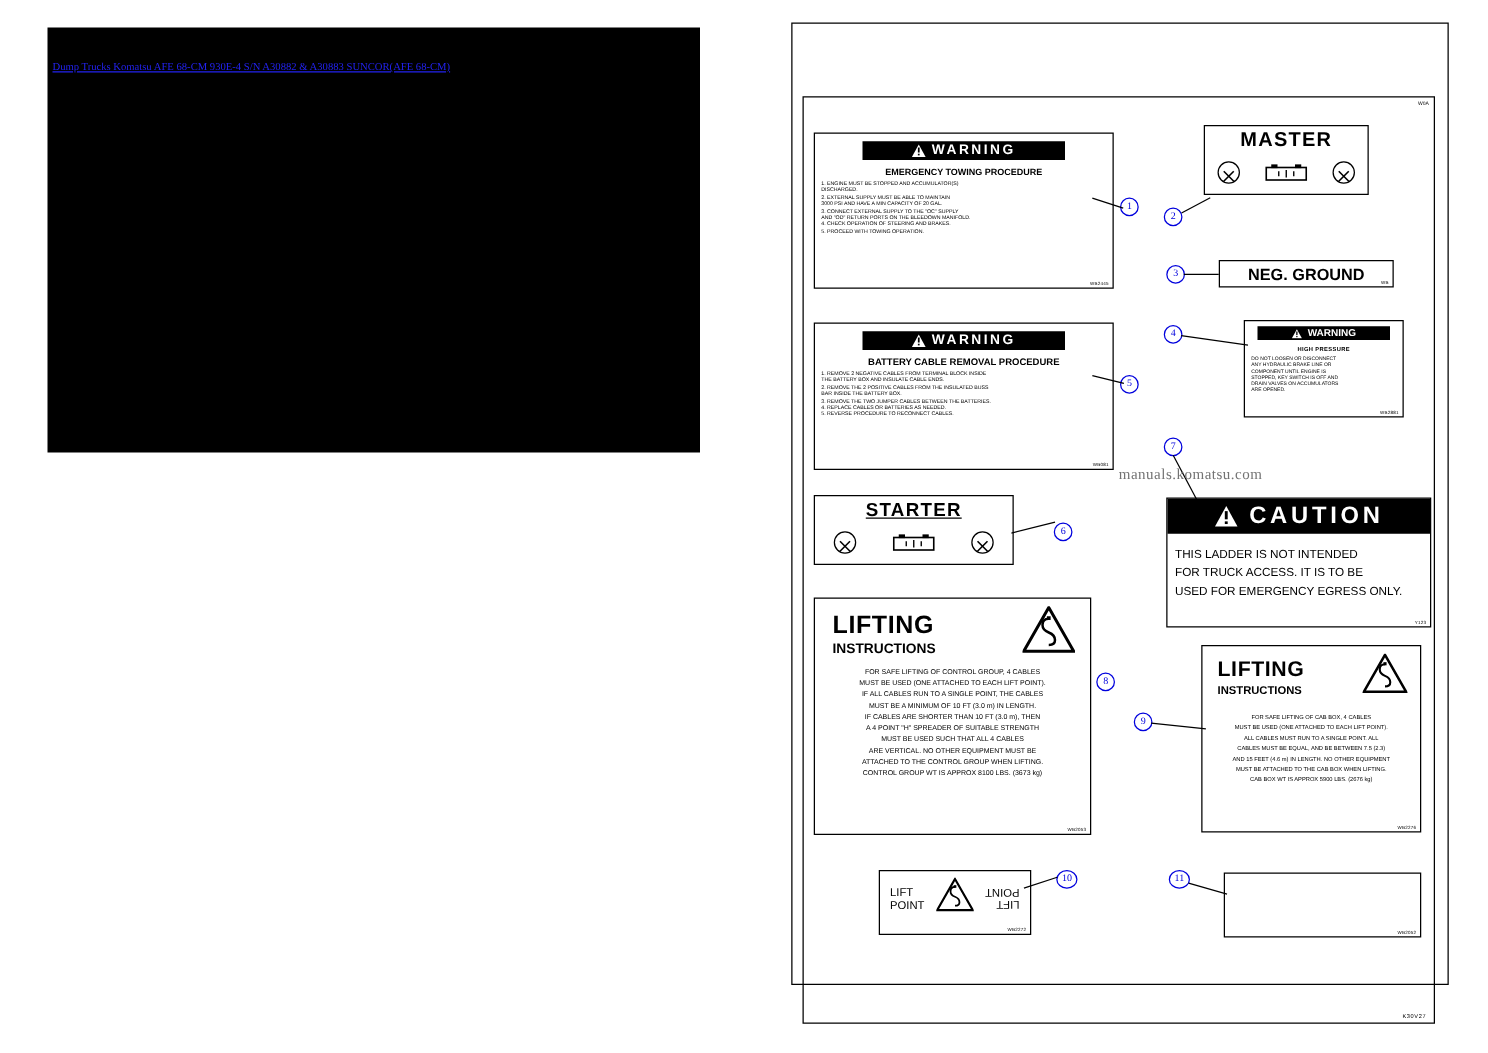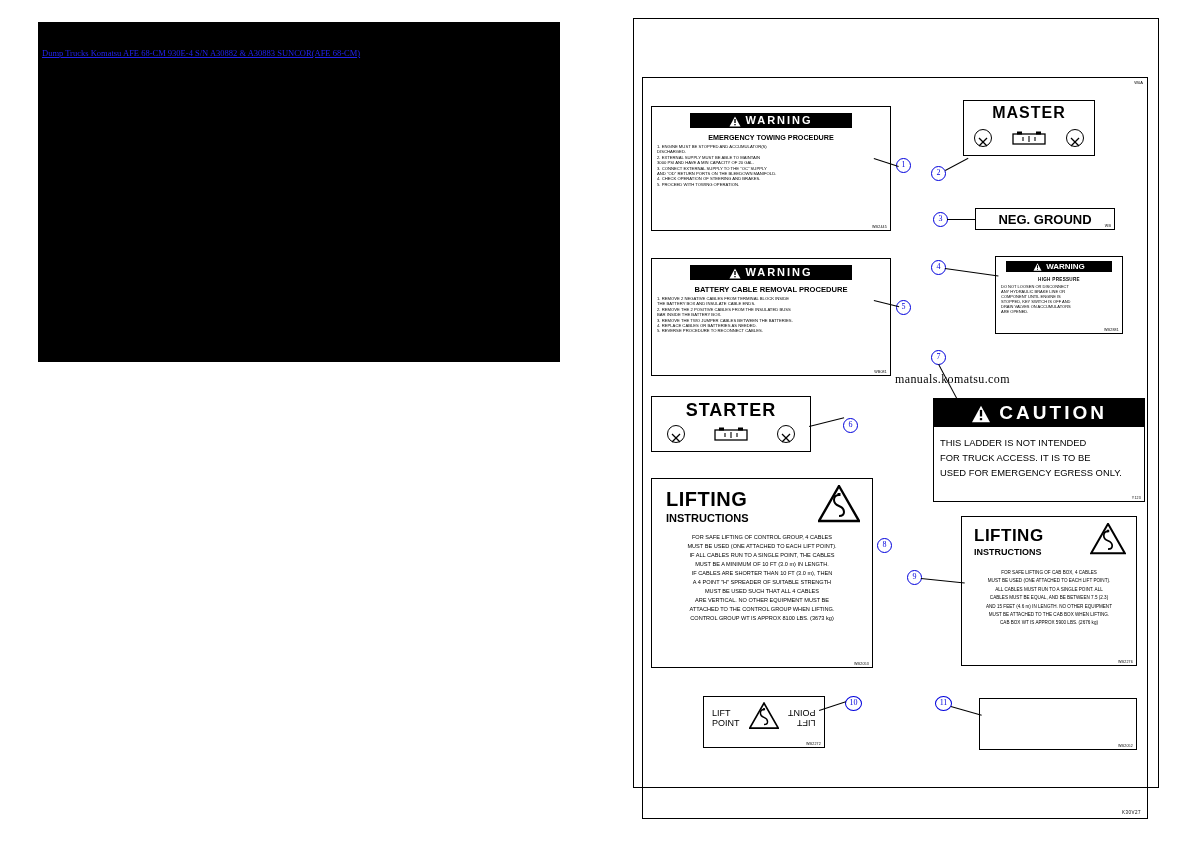--- a/index.html
+++ b/index.html
@@ -38,21 +38,21 @@
   
   .cautionbar{background:#000;color:#fff;text-align:center;font-weight:bold;letter-spacing:3px;}
 
   
   .callout{position:absolute;color:#0000dd;font-size:9px;font-family:"Liberation Serif",serif;}
   .callout .circle{display:inline-block;border:1px solid #0000dd;border-radius:50%;width:13px;height:13px;
         line-height:12px;text-align:center;font-size:8px;}
   .leader{position:absolute;background:#000;height:1px;transform-origin:0 0;}
 
   
-  #watermark{position:absolute;left:895px;top:372px;color:#000000;font-size:12px;font-family:"Liberation Serif",serif;
+  #watermark{position:absolute;left:895px;top:372px;color:#737373;font-size:12px;font-family:"Liberation Serif",serif;
       letter-spacing:.4px;white-space:nowrap;}
 </style>
 </head>
 <body>
 
 <div id="left-panel"></div>
 <a id="doc-title-link" href="#">Dump Trucks Komatsu AFE 68-CM 930E-4 S/N A30882 &amp; A30883 SUNCOR(AFE 68-CM)</a>
 
 <div id="sheet">
   <div id="sheet-inner">
@@ -175,21 +175,21 @@
         <div>5. REVERSE PROCEDURE TO RECONNECT CABLES.</div>
       </div>
       <div class="code">WB081</div>
     </div>
     <div class="callout" style="left:253px;top:222px;">
       <span class="circle">5</span>
     </div>
     <div class="leader" style="left:231px;top:222px;width:26px;transform:rotate(14deg);"></div>
 
     <div class="lbl" style="left:8px;top:318px;width:160px;height:56px;">
-      <div class="ttl" style="margin-top:3px;font-size:18px;letter-spacing:1px;">STARTER</div>
+      <div class="ttl" style="margin-top:3px;font-size:15px;letter-spacing:1px;text-decoration:underline;">STARTER</div>
       <div class="icon-row" style="top:28px;">
         <div class="term">
           <div class="d"><svg width="10" height="10">
                 <line x1="1" y1="1" x2="9" y2="9" stroke="#000" stroke-width="1.3"></line>
                 <line x1="9" y1="1" x2="1" y2="9" stroke="#000" stroke-width="1.3"></line>
               </svg></div>
         </div>
         <div class="batt">
           <svg width="34" height="15" viewBox="0 0 34 15">
             <rect x="1" y="3" width="32" height="10" fill="none" stroke="#000" stroke-width="1.3"></rect>

